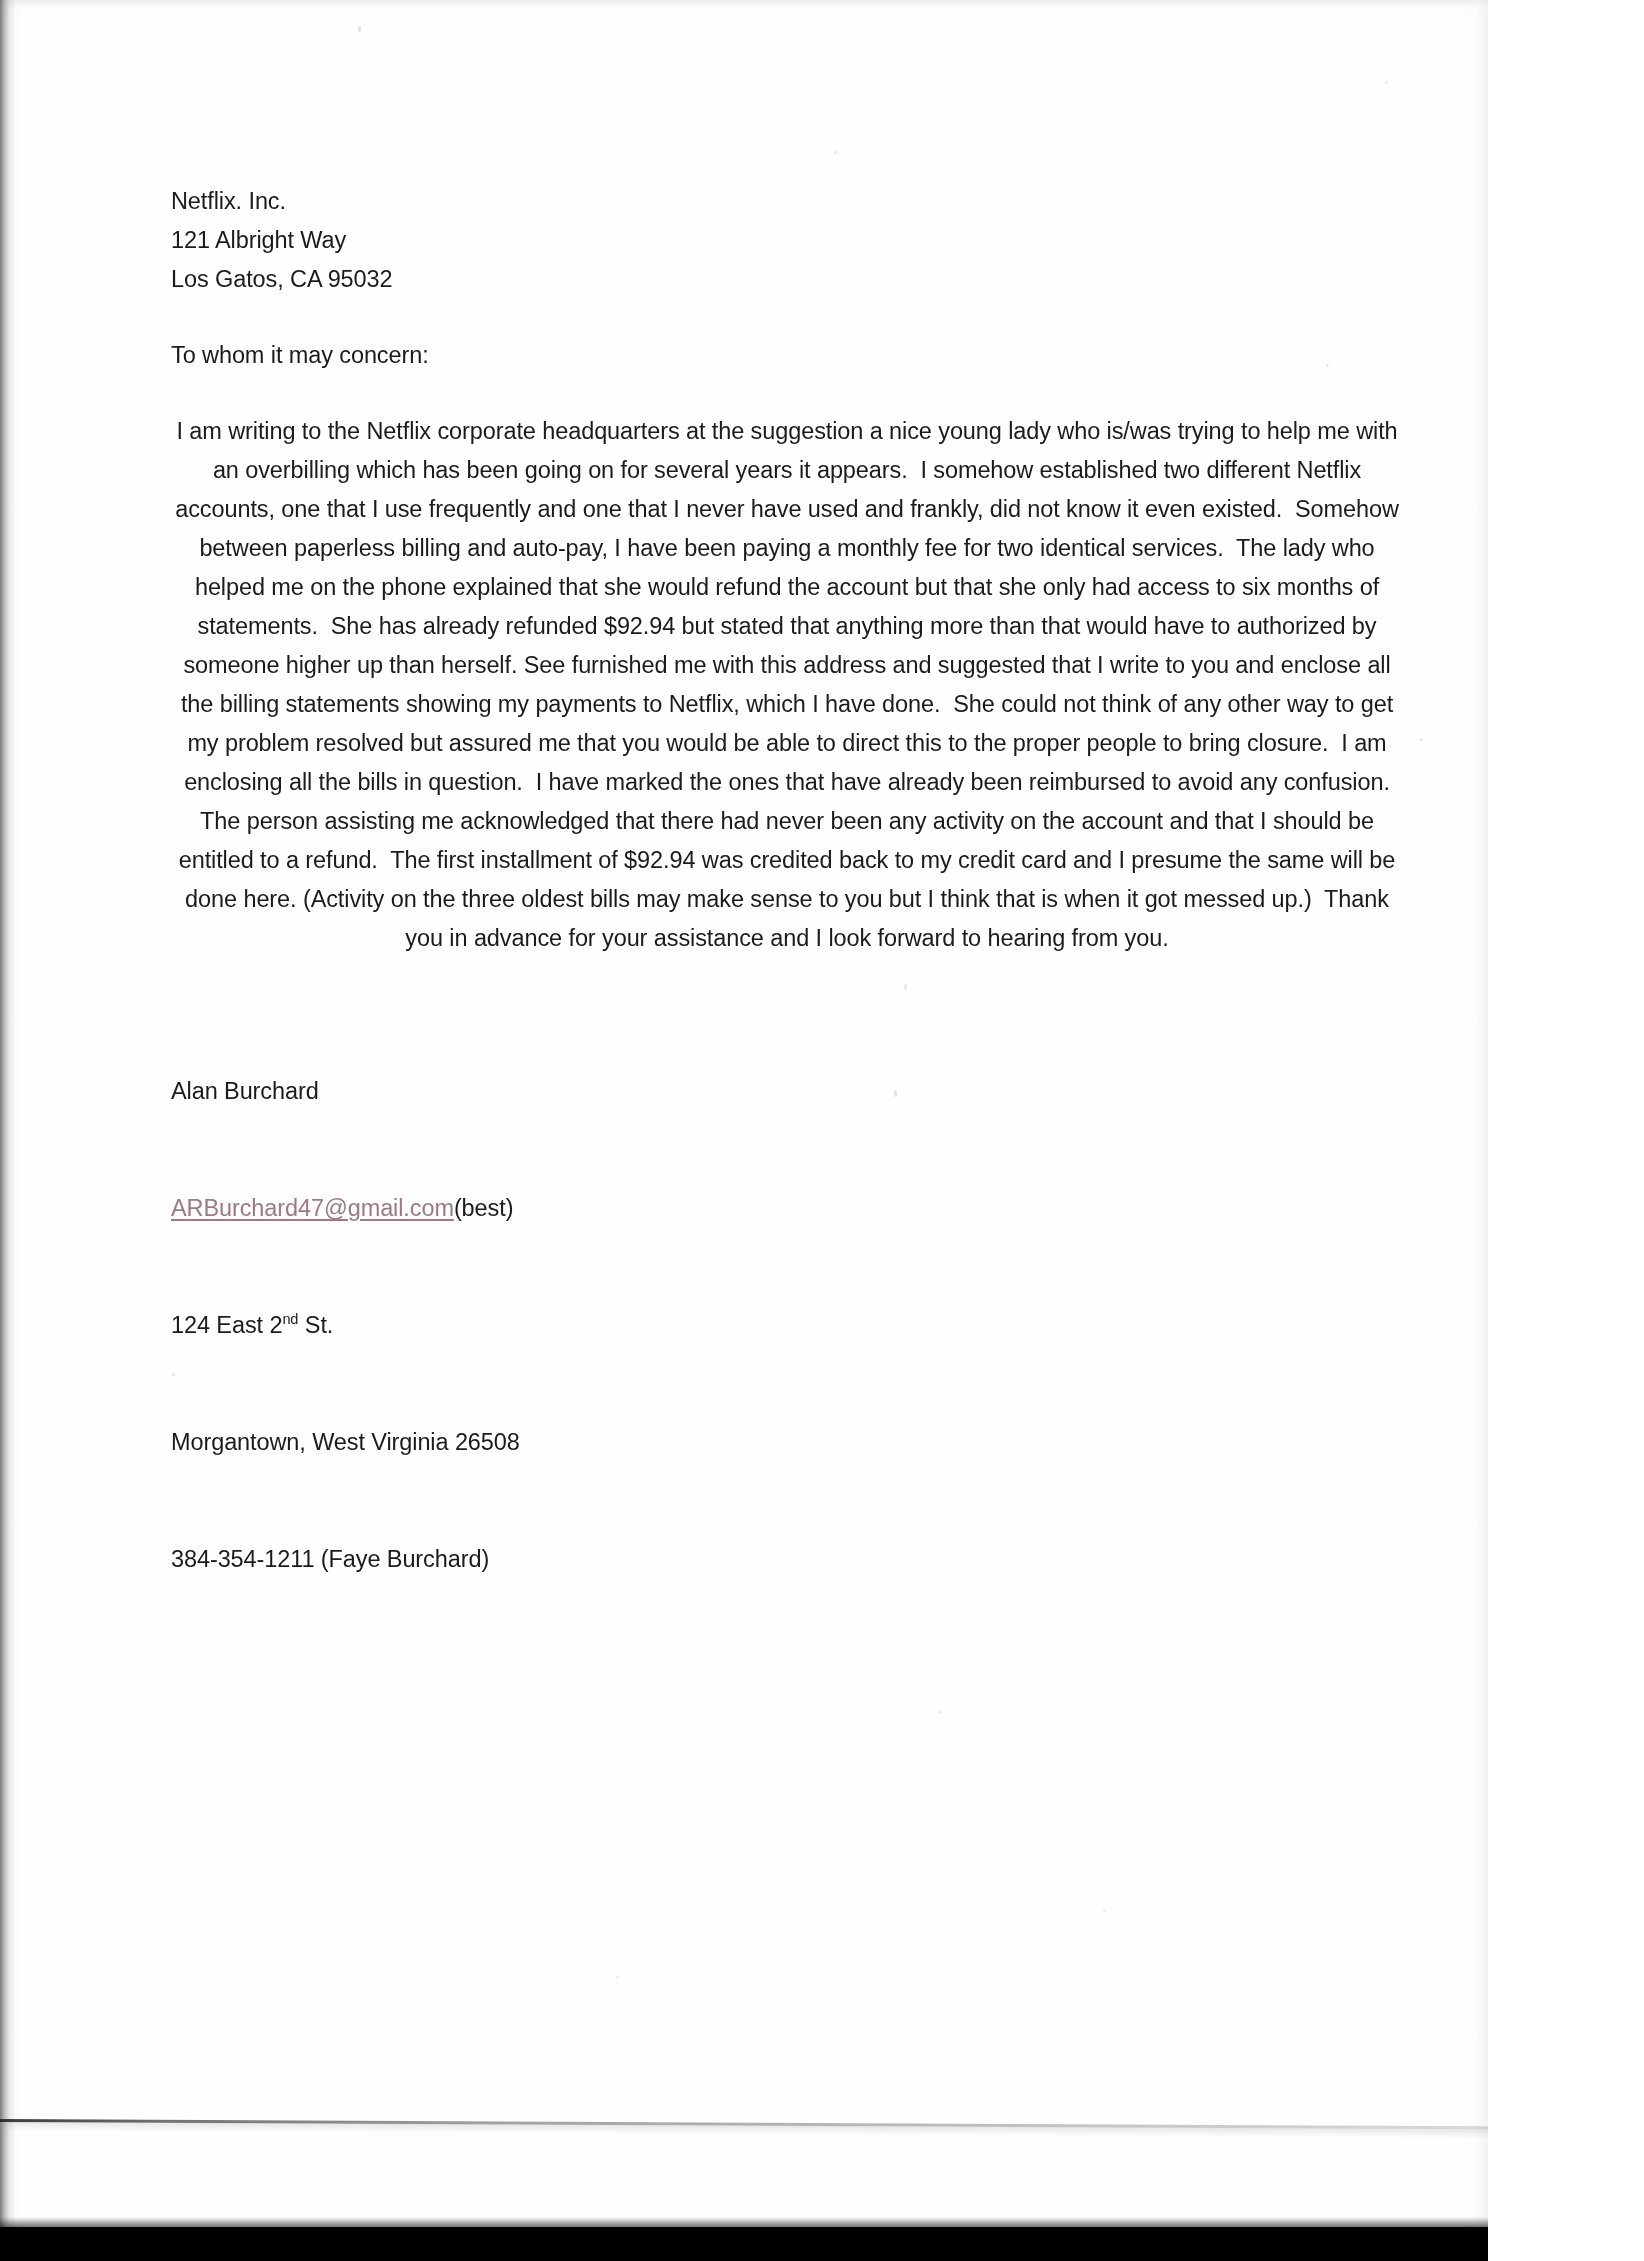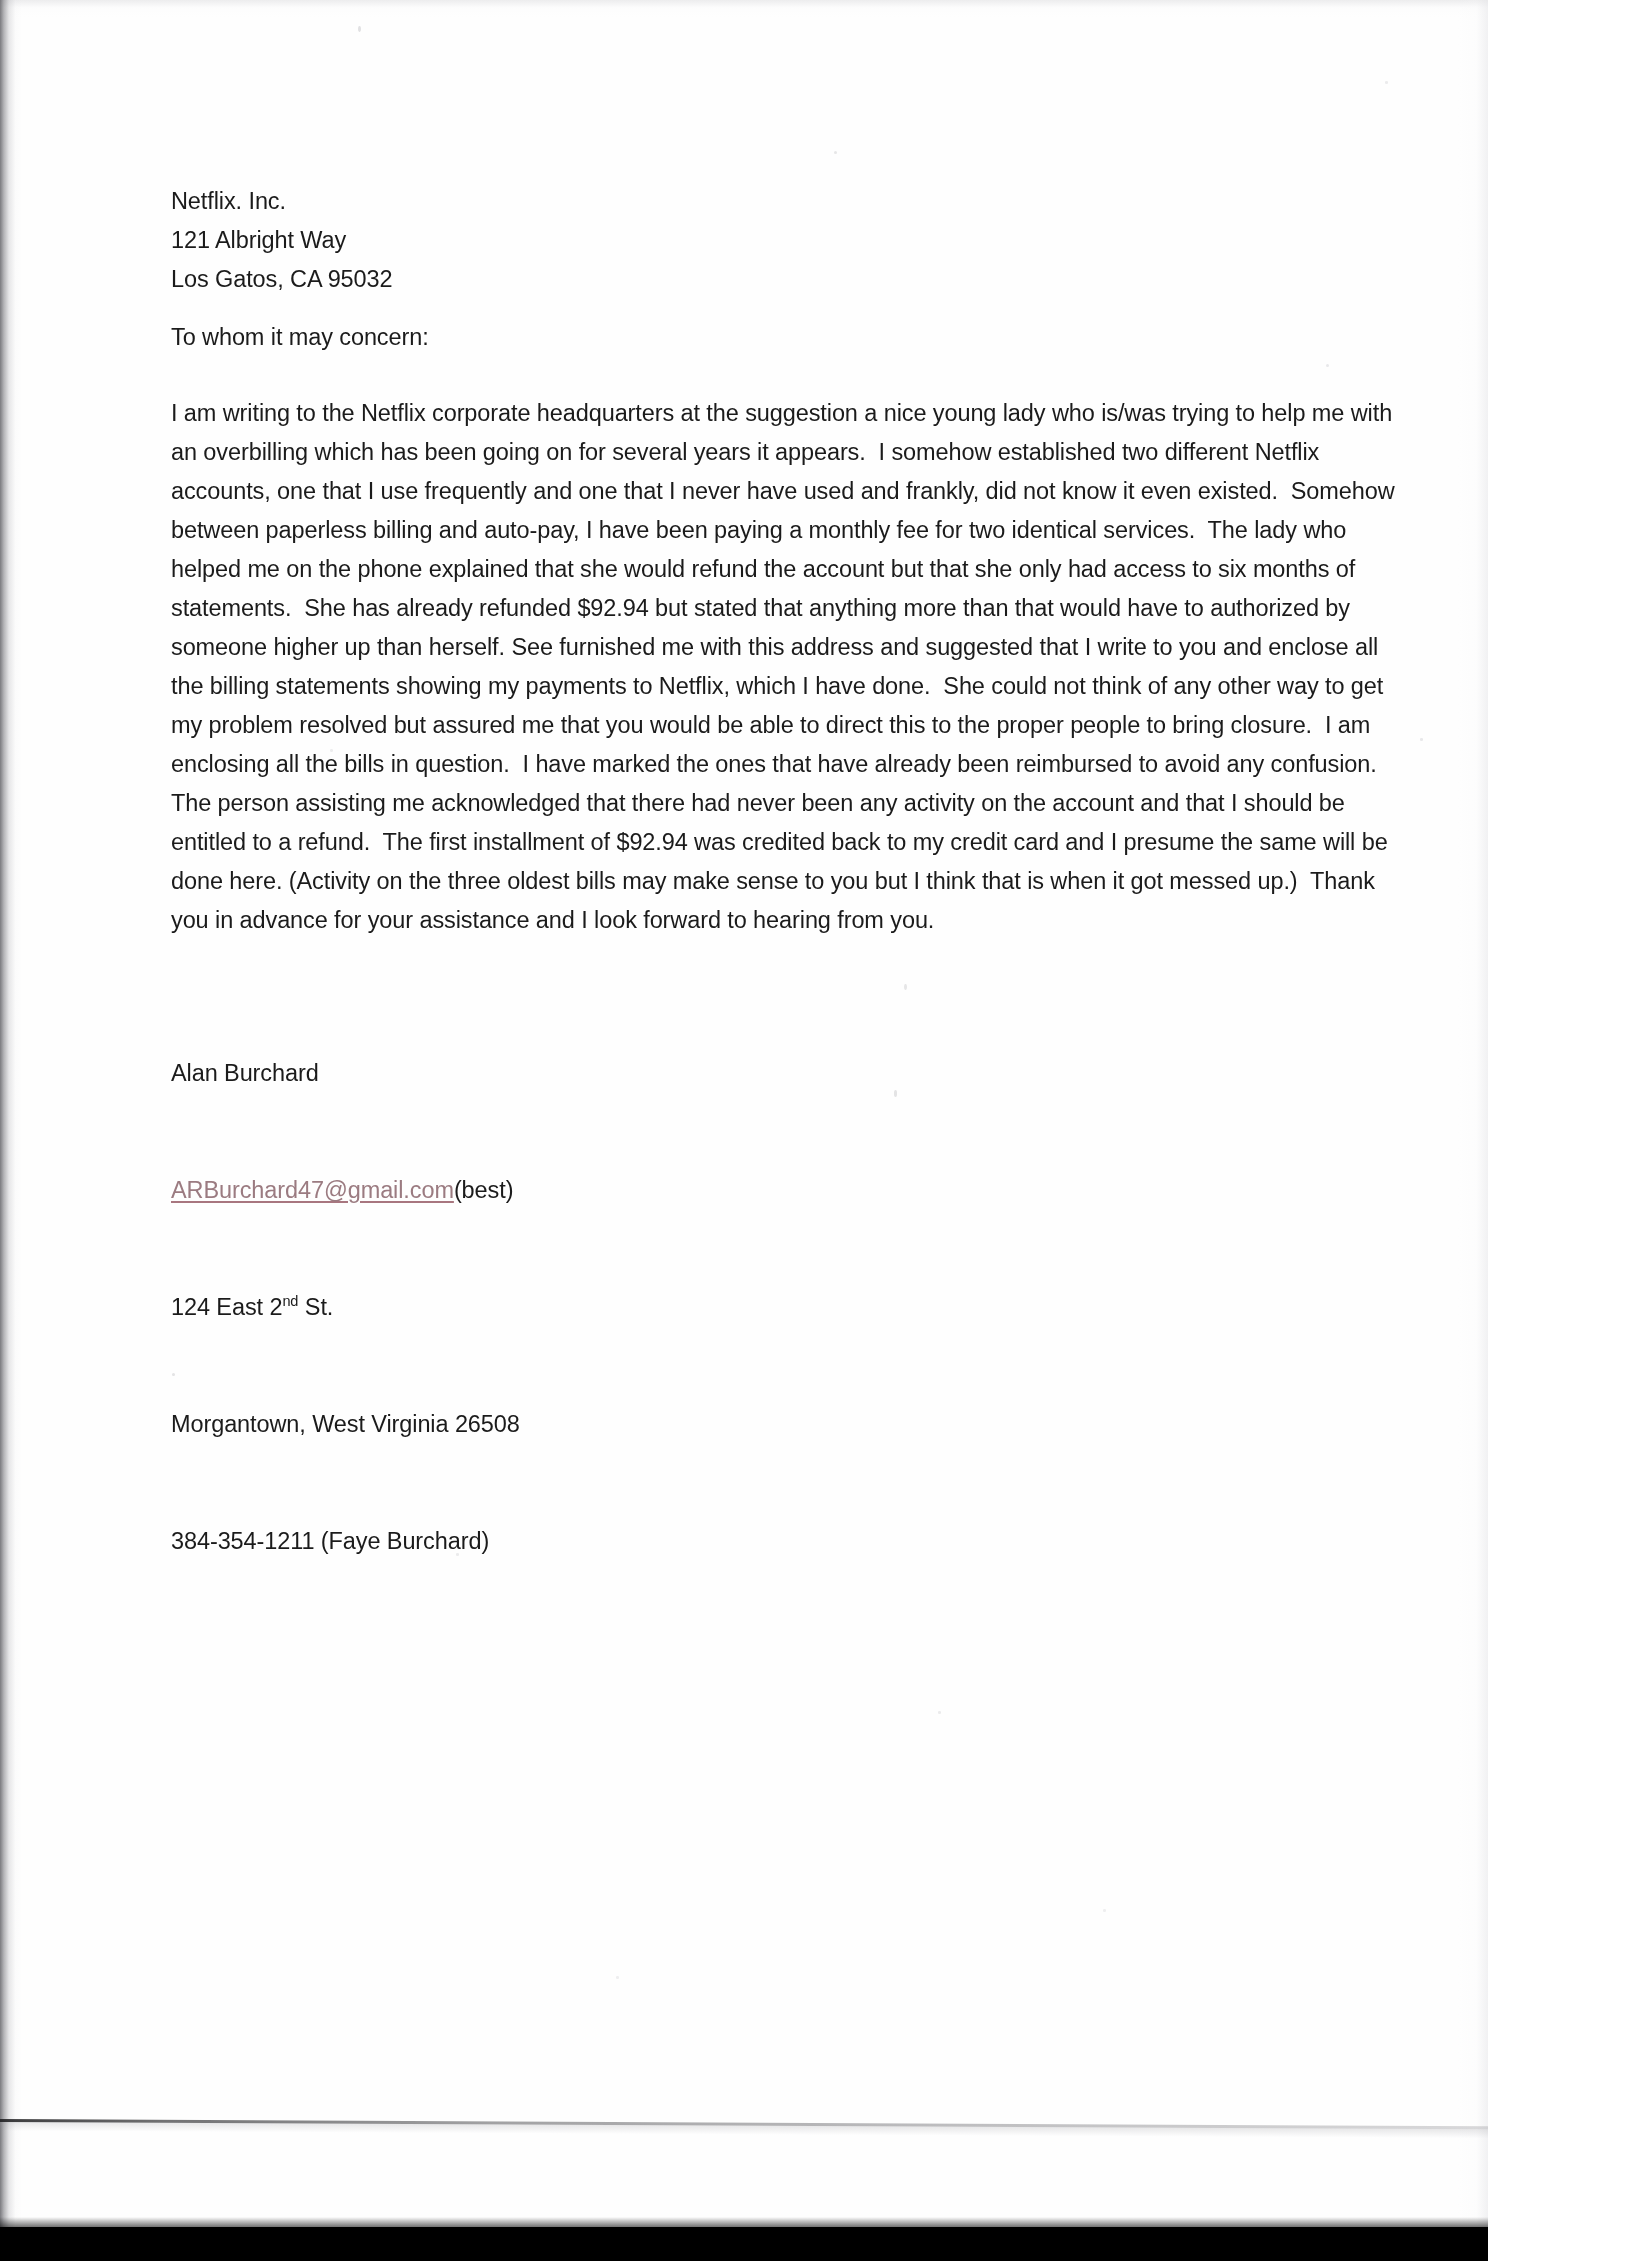--- a/index.html
+++ b/index.html
@@ -119,30 +119,30 @@
     line-height: 39px;
     letter-spacing: -0.1px;
     white-space: pre-wrap;
   }
 
   .addr-block { margin: 0 0 0 0; }
 
   .salutation {
     font-size: 23.5px;
     line-height: 39px;
-    margin: 19px 0 0 0;
+    margin: 37px 0 0 0;
     letter-spacing: -0.1px;
   }
 
   .body-para {
     font-size: 23.5px;
     line-height: 39px;
     margin: 37px 0 0 0;
     letter-spacing: -0.1px;
-    text-align: left;
+    text-align: center;
     white-space: pre-wrap;
   }
 
   .signoff {
     font-size: 23.5px;
     line-height: 39px;
     margin: 36px 0 0 0;
     letter-spacing: -0.1px;
     white-space: pre-wrap;
   }

